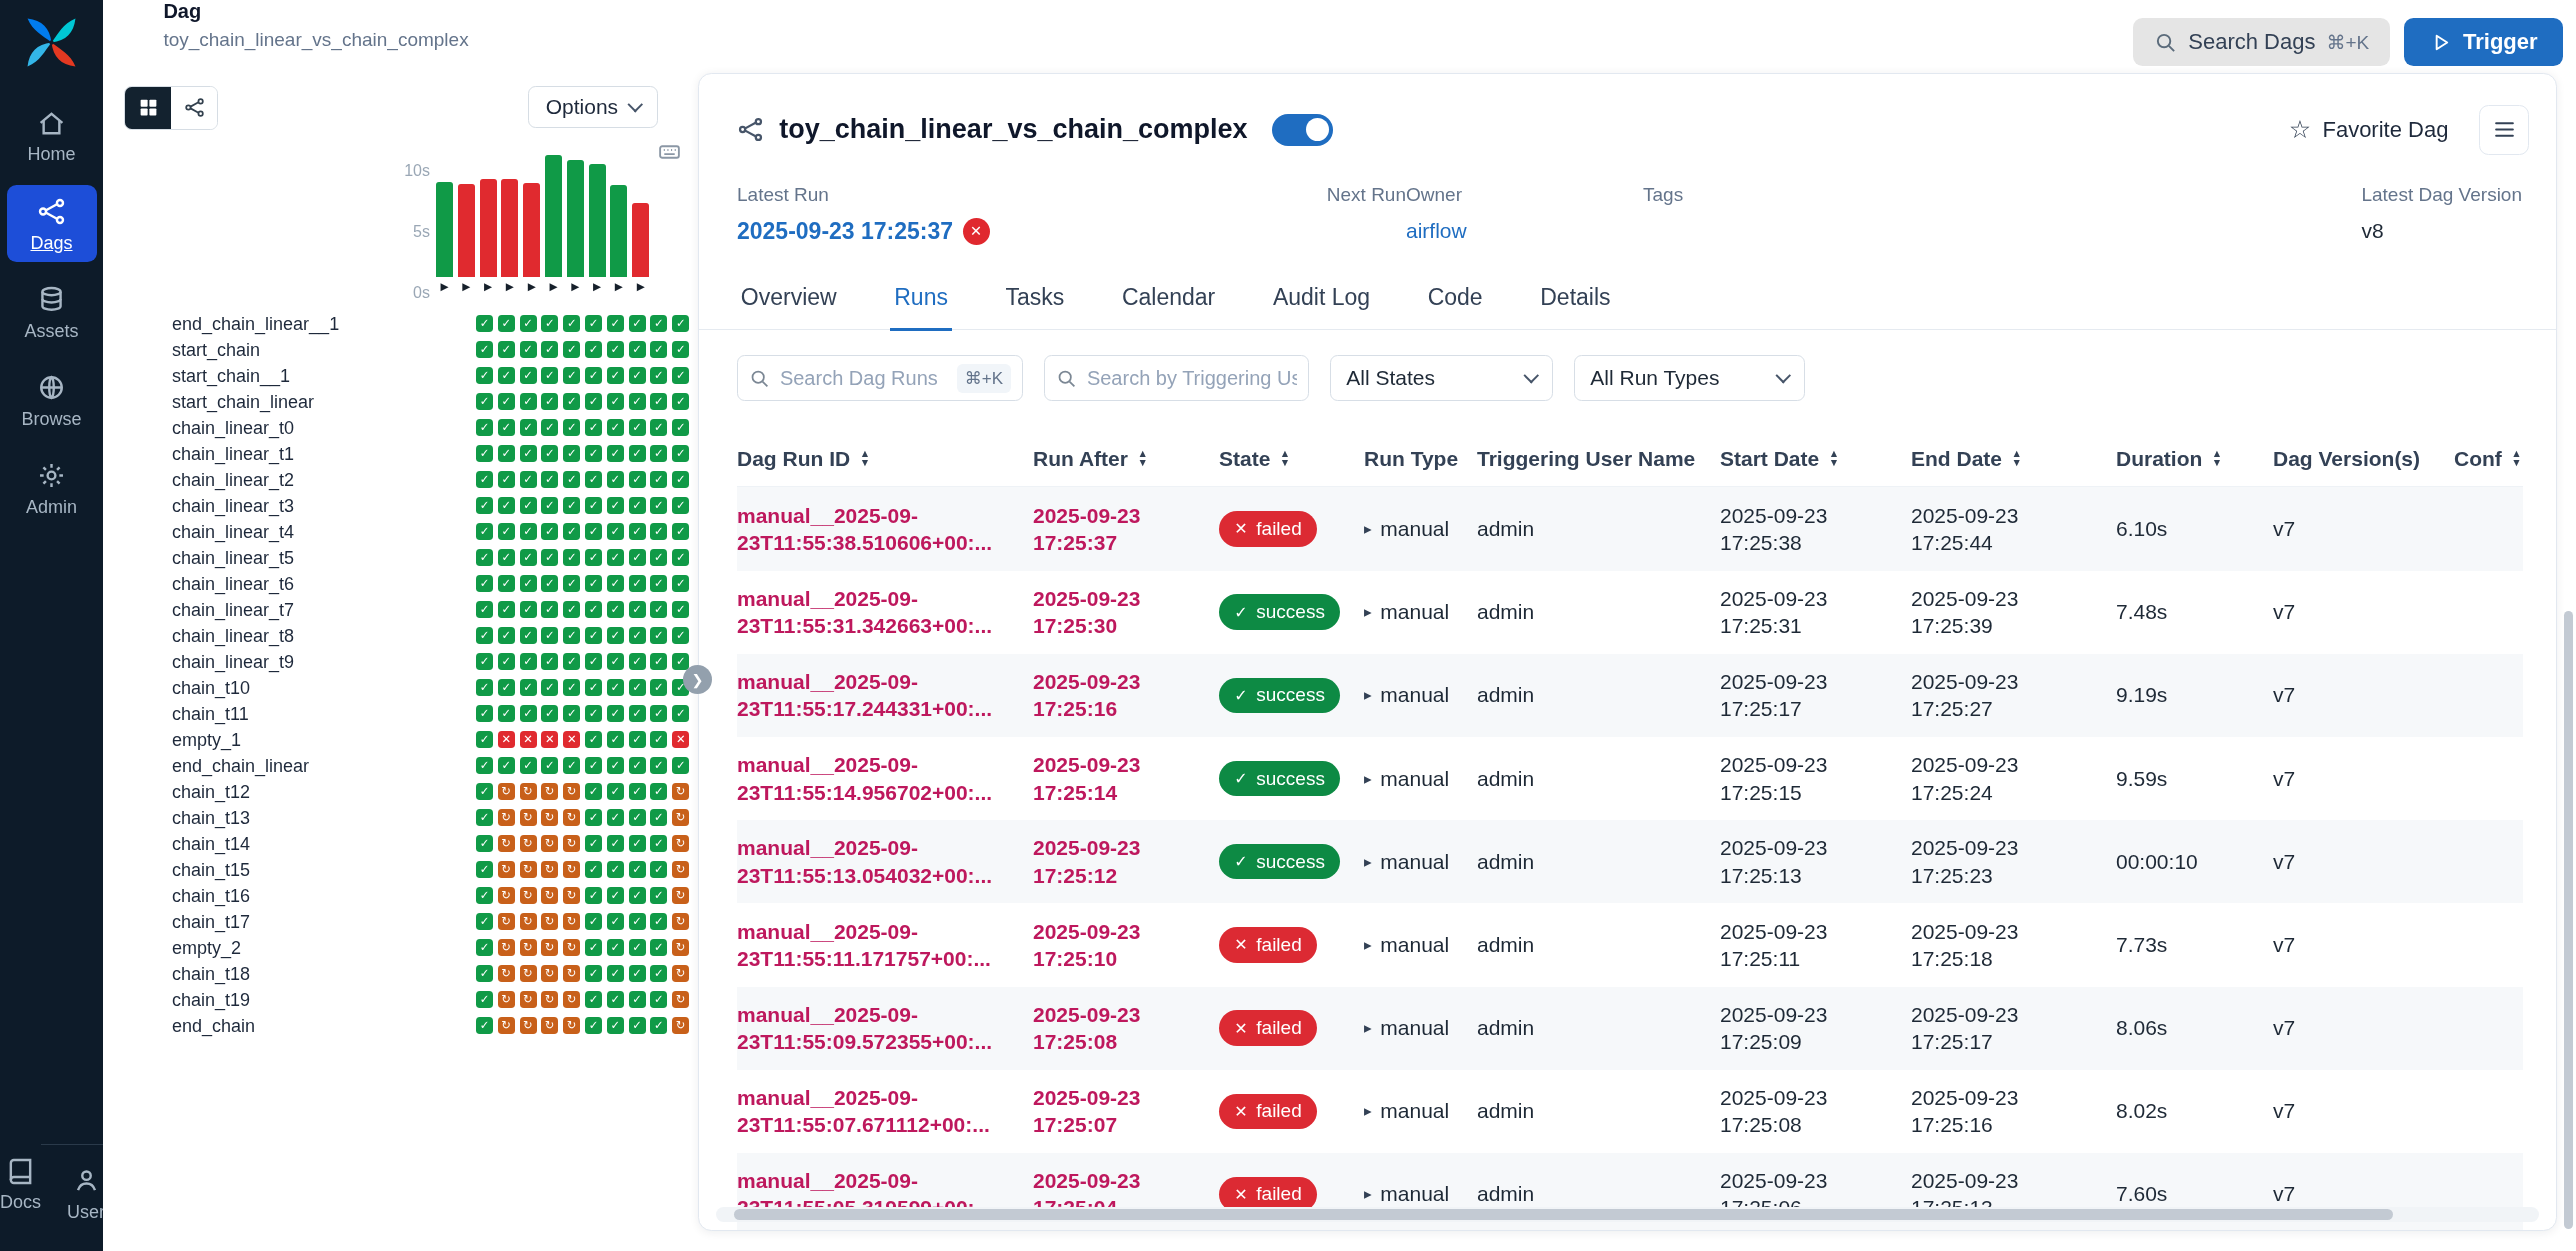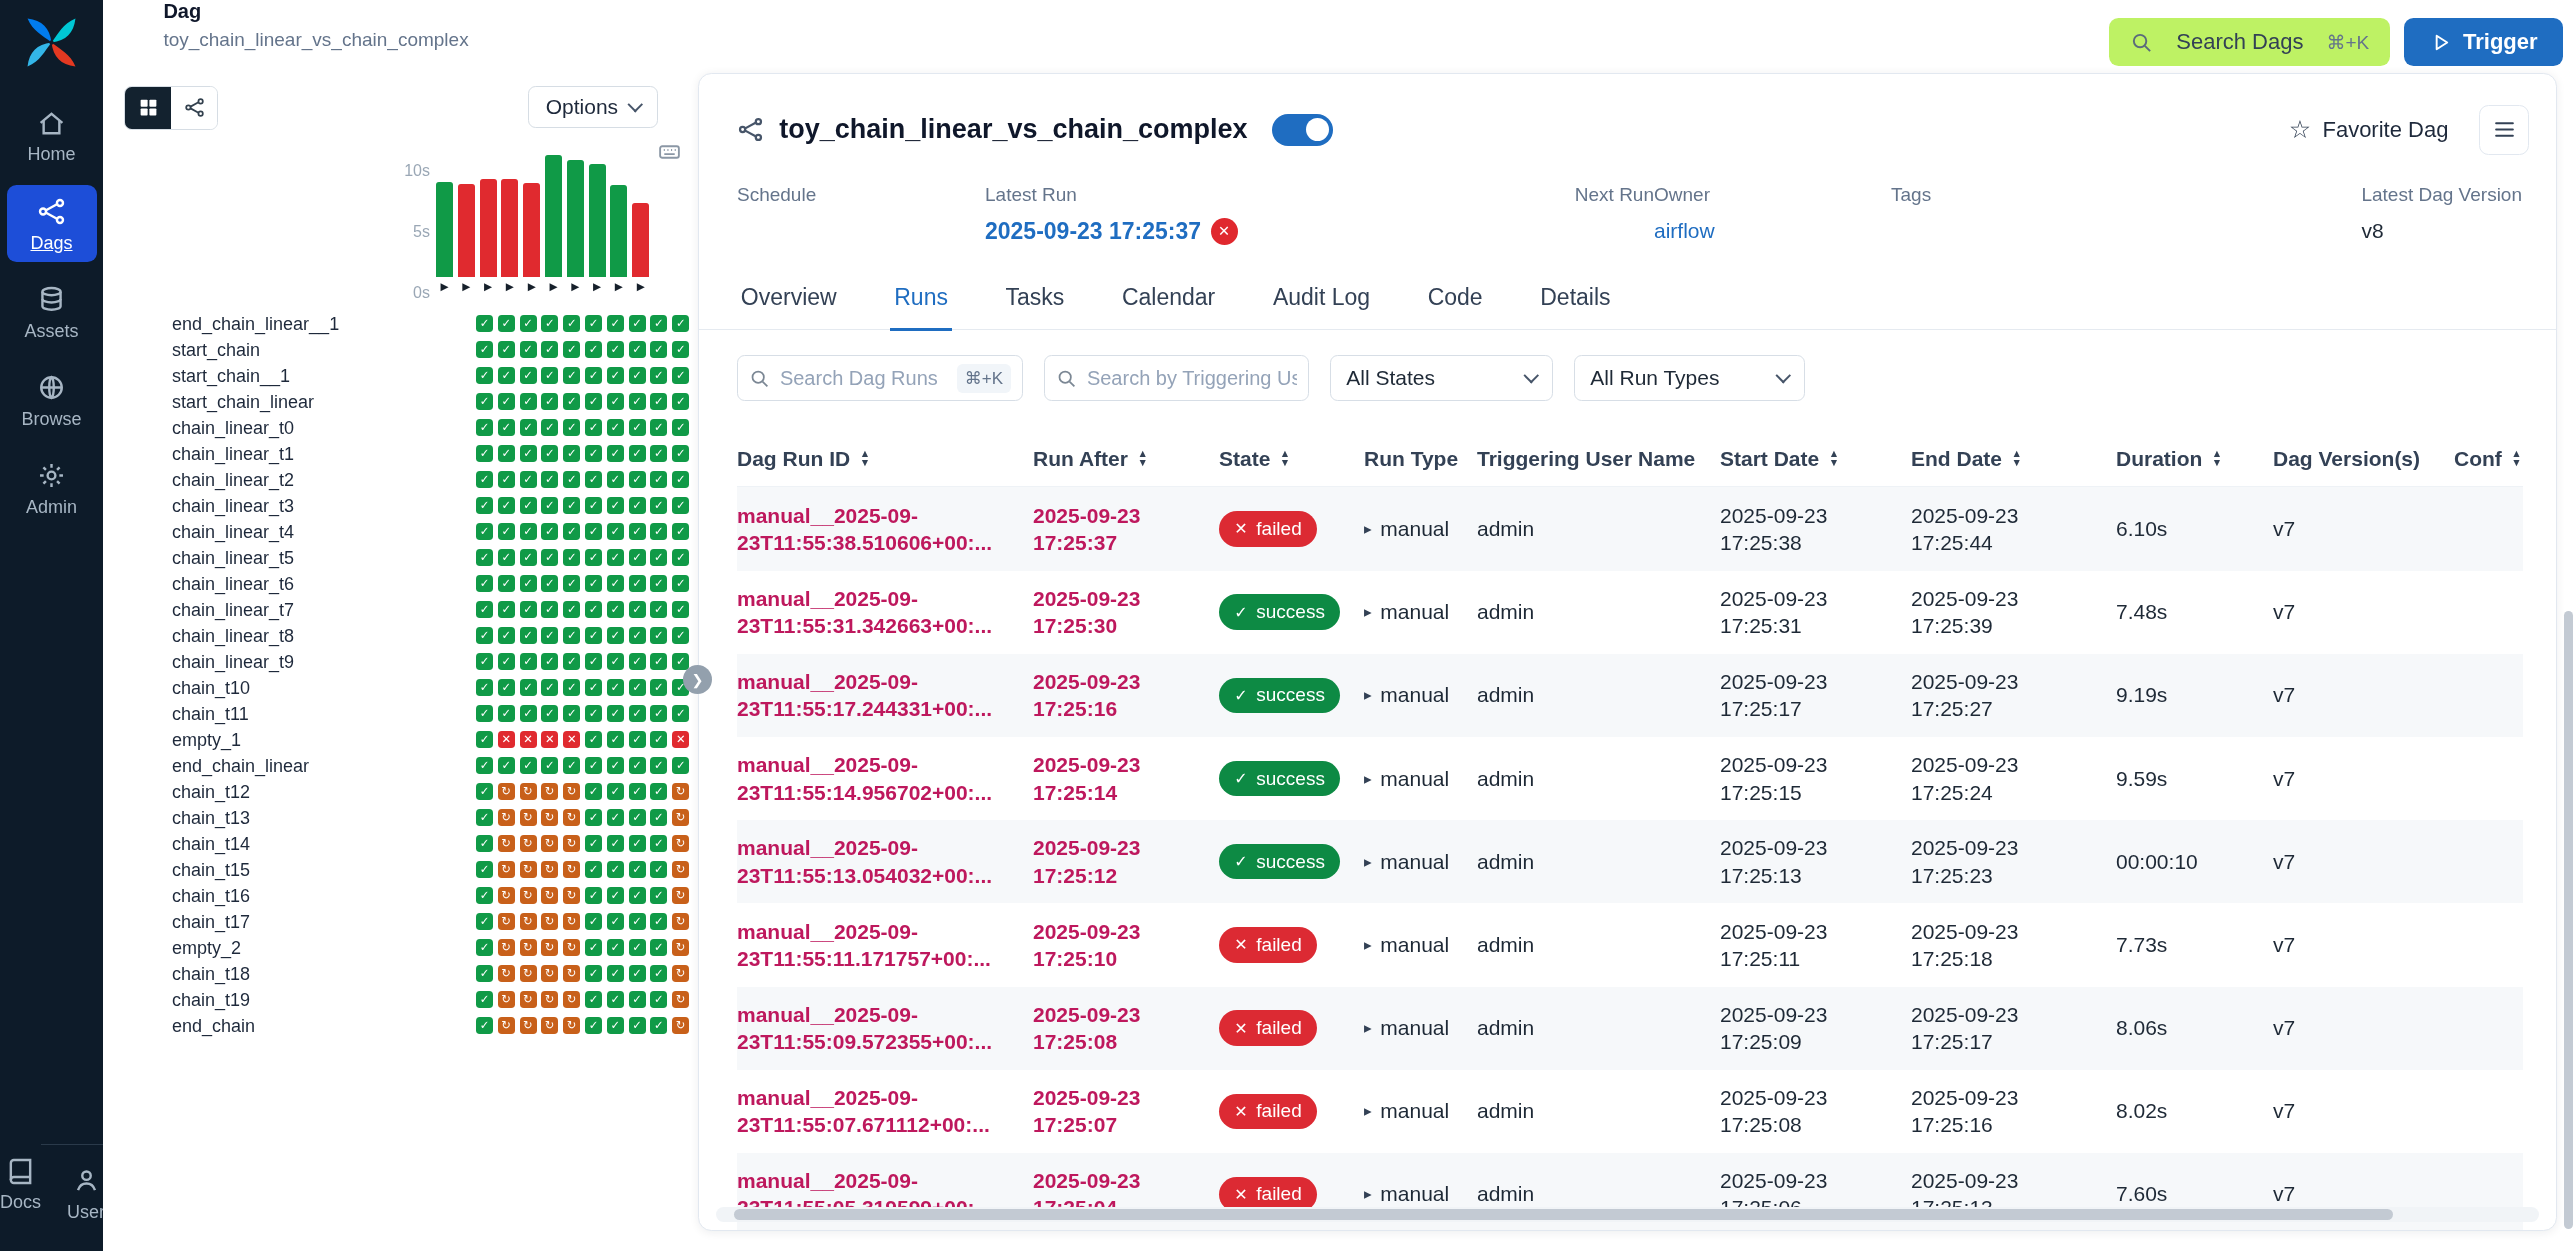--- a/index.html
+++ b/index.html
@@ -19,21 +19,21 @@
   .sidebar-spacer { flex:1; }
   .sidebar-bottom { width:100%; display:flex; flex-direction:row; align-items:center; }
   .user-wrap { width:100%; border-top:1px solid #2a3a4a; padding-top:9.5px; margin-top:7.6px; display:flex; justify-content:center; }
 
   
   .topbar { position:absolute; left:103px; top:0; right:0; height:84px; background:#fff; display:flex; padding:0 13.4px 0 13.4px;margin-left:47px; }
   .crumbs { display:flex; flex-direction:column; gap:5.7px; }
   .kicker { font-size:20px; font-weight:bold; color:#0f172a; }
   .crumb-name { font-size:19px; color:#64748b; }
   .topbar-right { margin-left:auto; display:flex; gap:13.4px; align-items:center; }
-  .search-dags-btn { background:#bef264; border-radius:9.5px; height:48px; padding:0 21px; display:flex; gap:23px; align-items:center; color:#334155; font-size:22px; }
+  .search-dags-btn { background:#e5e5e5; border-radius:9.5px; height:48px; padding:0 21px; display:flex; gap:11px; align-items:center; color:#334155; font-size:22px; }
   .search-dags-btn svg { width:23px; height:23px; color:#5b6b7b; }
   .shortcut { color:#64748b; font-size:19px; }
   .trigger-btn { background:#1f6dc1; color:#fff; border-radius:9.5px; height:48px; padding:0 25px; font-size:22px; display:flex; align-items:center; gap:11.4px; font-weight:bold; }
   .trigger-btn svg { width:23px; height:23px; }
 
   
   .left-panel { position:absolute; left:103px; top:84px; width:595px; bottom:0; background:#fff; }
   .panel-toolbar { position:absolute; top:1.9px; left:21px; display:flex; border:1px solid #d6dde4; border-radius:7.6px; overflow:hidden; }
   .vt-btn { width:46px; height:42px; display:flex; align-items:center; justify-content:center; background:#fff; color:#33414e; }
   .vt-btn.active { background:#13222f; color:#fff; }
@@ -759,24 +759,20 @@
         </button>
         <button class="menu-btn" data-interactable="true">
           <svg viewBox="0 0 24 24" data-interactable="false">
               <path d="M4 6h16M4 12h16M4 18h16" stroke-linecap="round"></path>
             </svg>
         </button>
       </div>
     </div>
 
     <div class="meta" data-interactable="false">
-      <div class="meta-col c-schedule" data-interactable="false">
-        <span class="m-label" data-interactable="false">Schedule</span>
-        <span class="m-value" data-interactable="false"></span>
-      </div>
       <div class="meta-col c-latest" data-interactable="false">
         <span class="m-label" data-interactable="false">Latest Run</span>
         <span class="m-value">
           <a class="link latest-link" href="#" data-interactable="true">2025-09-23 17:25:37</a>
           <span class="fail-dot" data-interactable="false">✕</span>
         </span>
       </div>
       <div class="meta-col c-next" data-interactable="false">
         <span class="m-label" data-interactable="false">Next Run</span>
         <span class="m-value" data-interactable="false"></span>

